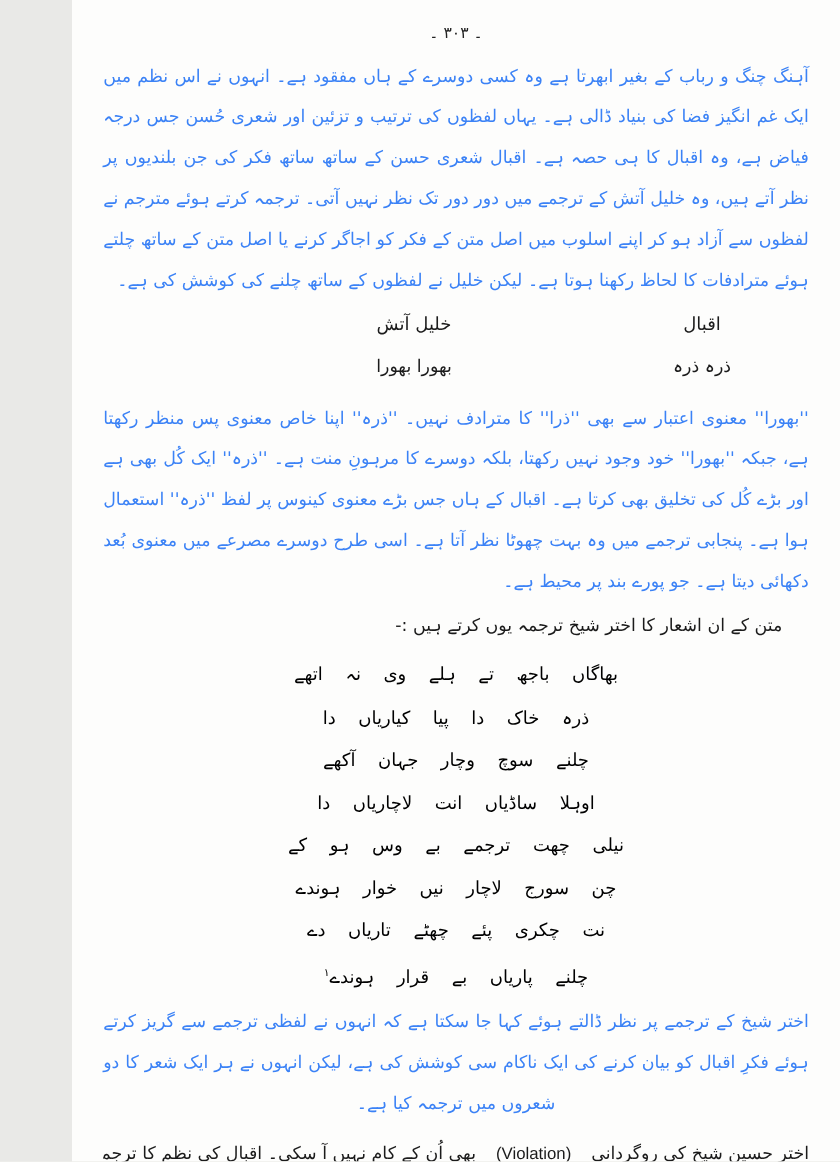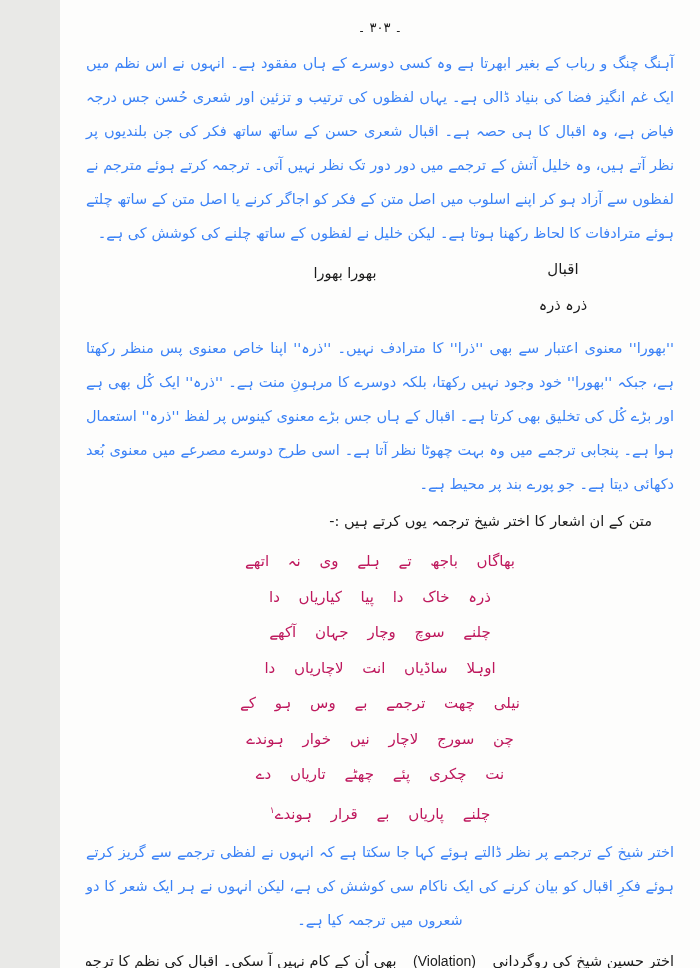--- a/index.html
+++ b/index.html
@@ -23,37 +23,37 @@
   .para {
     margin:0 26px;
     text-align:justify;
     font-size:14.5px;
     line-height:34px;
     color:#3b82f6;
   }
   .p1 { margin-top:11px; }
   .comparison { position:relative; height:78px; margin-top:3px; }
   .comp-col { position:absolute; top:0; text-align:center; }
-  .comp-iqbal  { right:92px;  width:90px;  }
+  .comp-iqbal  { right:70px;  width:90px;  }
   .comp-khalil { right:295px; width:120px; }
   .comp-heading { font-size:15px; line-height:32px; display:block; }
   .comp-value   { font-size:14.5px; line-height:40px; display:block; }
   .poem-intro {
     margin:3px 26px 0;
     padding-right:22px;
     text-align:right;
     font-size:14.5px;
     line-height:34px;
   }
   .poem { margin-top:6px; text-align:center; }
   .verse {
     font-size:15px;
     line-height:35.5px;
     word-spacing:14px;
-    color:#be185d;
+    color:#000000;
   }
   .verse sup { font-size:9px; word-spacing:0; vertical-align:super; }
   .p3 { margin-top:3px; text-align-last:center; }
   .p4 {
     margin:9px 26px 0;
     font-size:14.5px;
     line-height:30px;
     white-space:nowrap;
     overflow:hidden;
   }
@@ -74,20 +74,21 @@
   <div class="pagenum">۔ ۳۰۳ ۔</div>
 
   <p class="para p1">آہنگ چنگ و رباب کے بغیر ابھرتا ہے وہ کسی دوسرے کے ہاں مفقود ہے۔ انہوں نے اس نظم میں ایک غم انگیز فضا کی بنیاد ڈالی ہے۔ یہاں لفظوں کی ترتیب و تزئین اور شعری حُسن جس درجہ فیاض ہے، وہ اقبال کا ہی حصہ ہے۔ اقبال شعری حسن کے ساتھ ساتھ فکر کی جن بلندیوں پر نظر آتے ہیں، وہ خلیل آتش کے ترجمے میں دور دور تک نظر نہیں آتی۔ ترجمہ کرتے ہوئے مترجم نے لفظوں سے آزاد ہو کر اپنے اسلوب میں اصل متن کے فکر کو اجاگر کرنے یا اصل متن کے ساتھ چلتے ہوئے مترادفات کا لحاظ رکھنا ہوتا ہے۔ لیکن خلیل نے لفظوں کے ساتھ چلنے کی کوشش کی ہے۔</p>
 
   <div class="comparison">
     <div class="comp-col comp-iqbal">
       <span class="comp-heading">اقبال</span>
       <span class="comp-value">ذرہ ذرہ</span>
     </div>
     <div class="comp-col comp-khalil">
+      <span class="comp-heading">خلیل آتش</span>
       <span class="comp-value">بھورا بھورا</span>
     </div>
   </div>
 
   <p class="para">''بھورا'' معنوی اعتبار سے بھی ''ذرا'' کا مترادف نہیں۔ ''ذرہ'' اپنا خاص معنوی پس منظر رکھتا ہے، جبکہ ''بھورا'' خود وجود نہیں رکھتا، بلکہ دوسرے کا مرہونِ منت ہے۔ ''ذرہ'' ایک کُل بھی ہے اور بڑے کُل کی تخلیق بھی کرتا ہے۔ اقبال کے ہاں جس بڑے معنوی کینوس پر لفظ ''ذرہ'' استعمال ہوا ہے۔ پنجابی ترجمے میں وہ بہت چھوٹا نظر آتا ہے۔ اسی طرح دوسرے مصرعے میں معنوی بُعد دکھائی دیتا ہے۔ جو پورے بند پر محیط ہے۔</p>
 
   <p class="poem-intro">متن کے ان اشعار کا اختر شیخ ترجمہ یوں کرتے ہیں :-</p>
 
   <div class="poem">
     <div class="verse">بھاگاں باجھ تے ہلے وی نہ اتھے</div>

